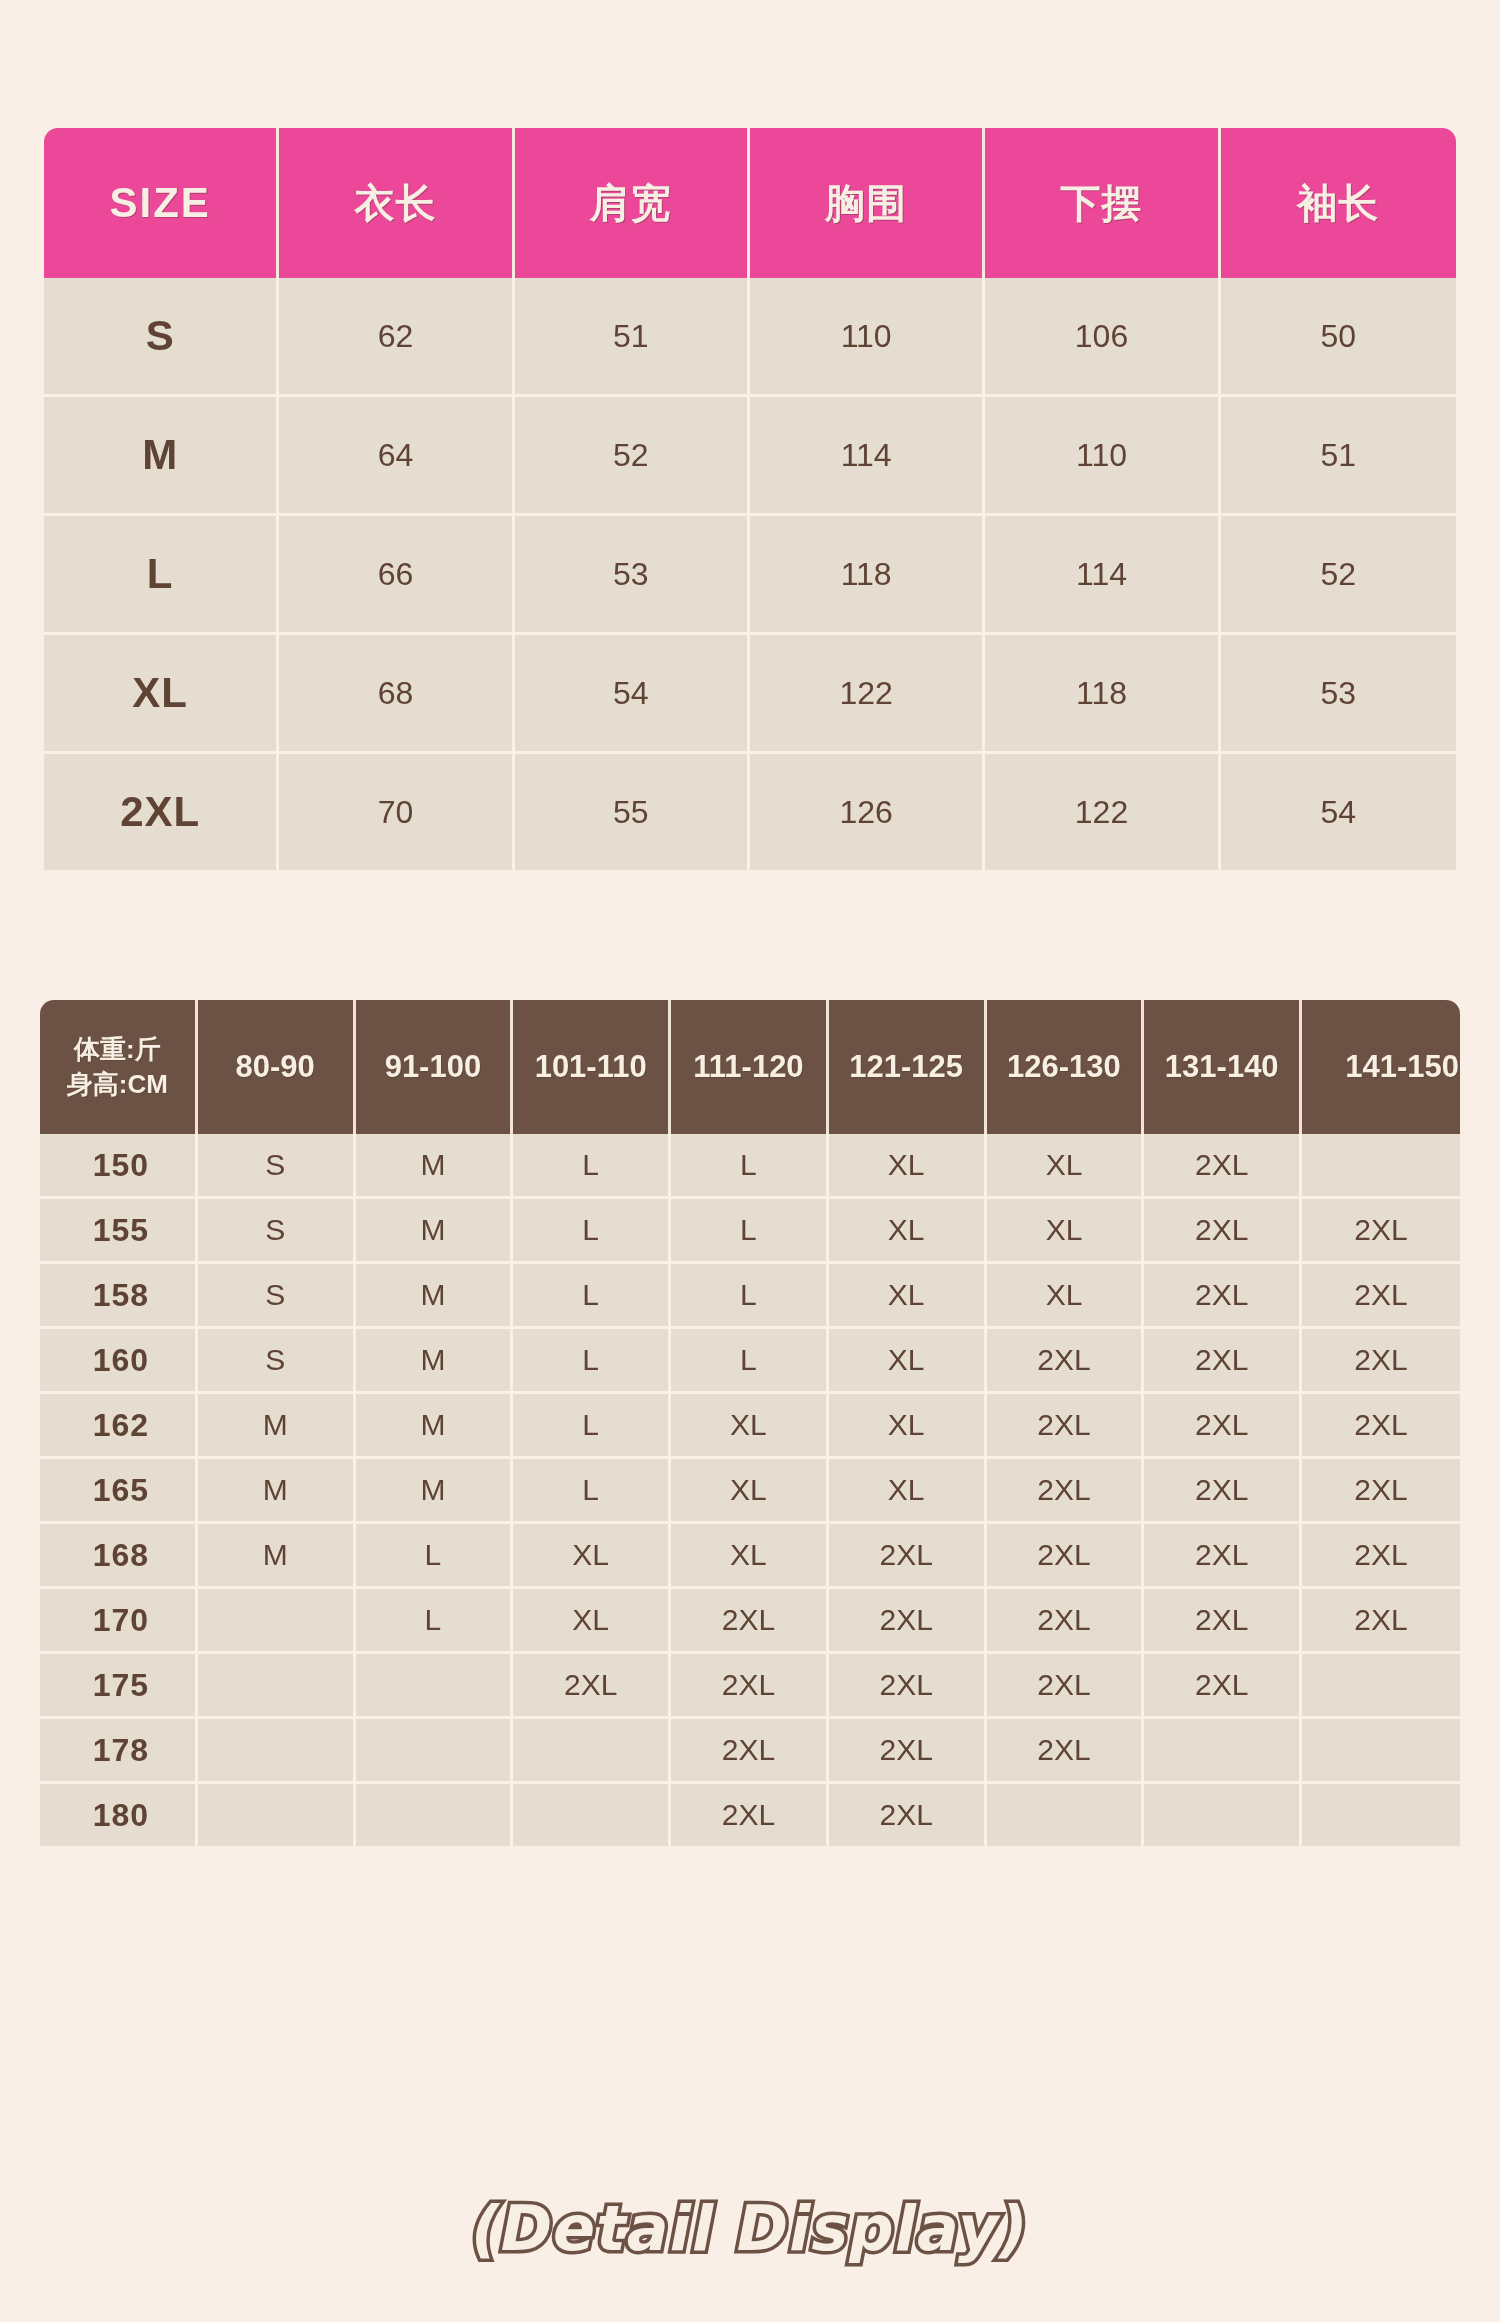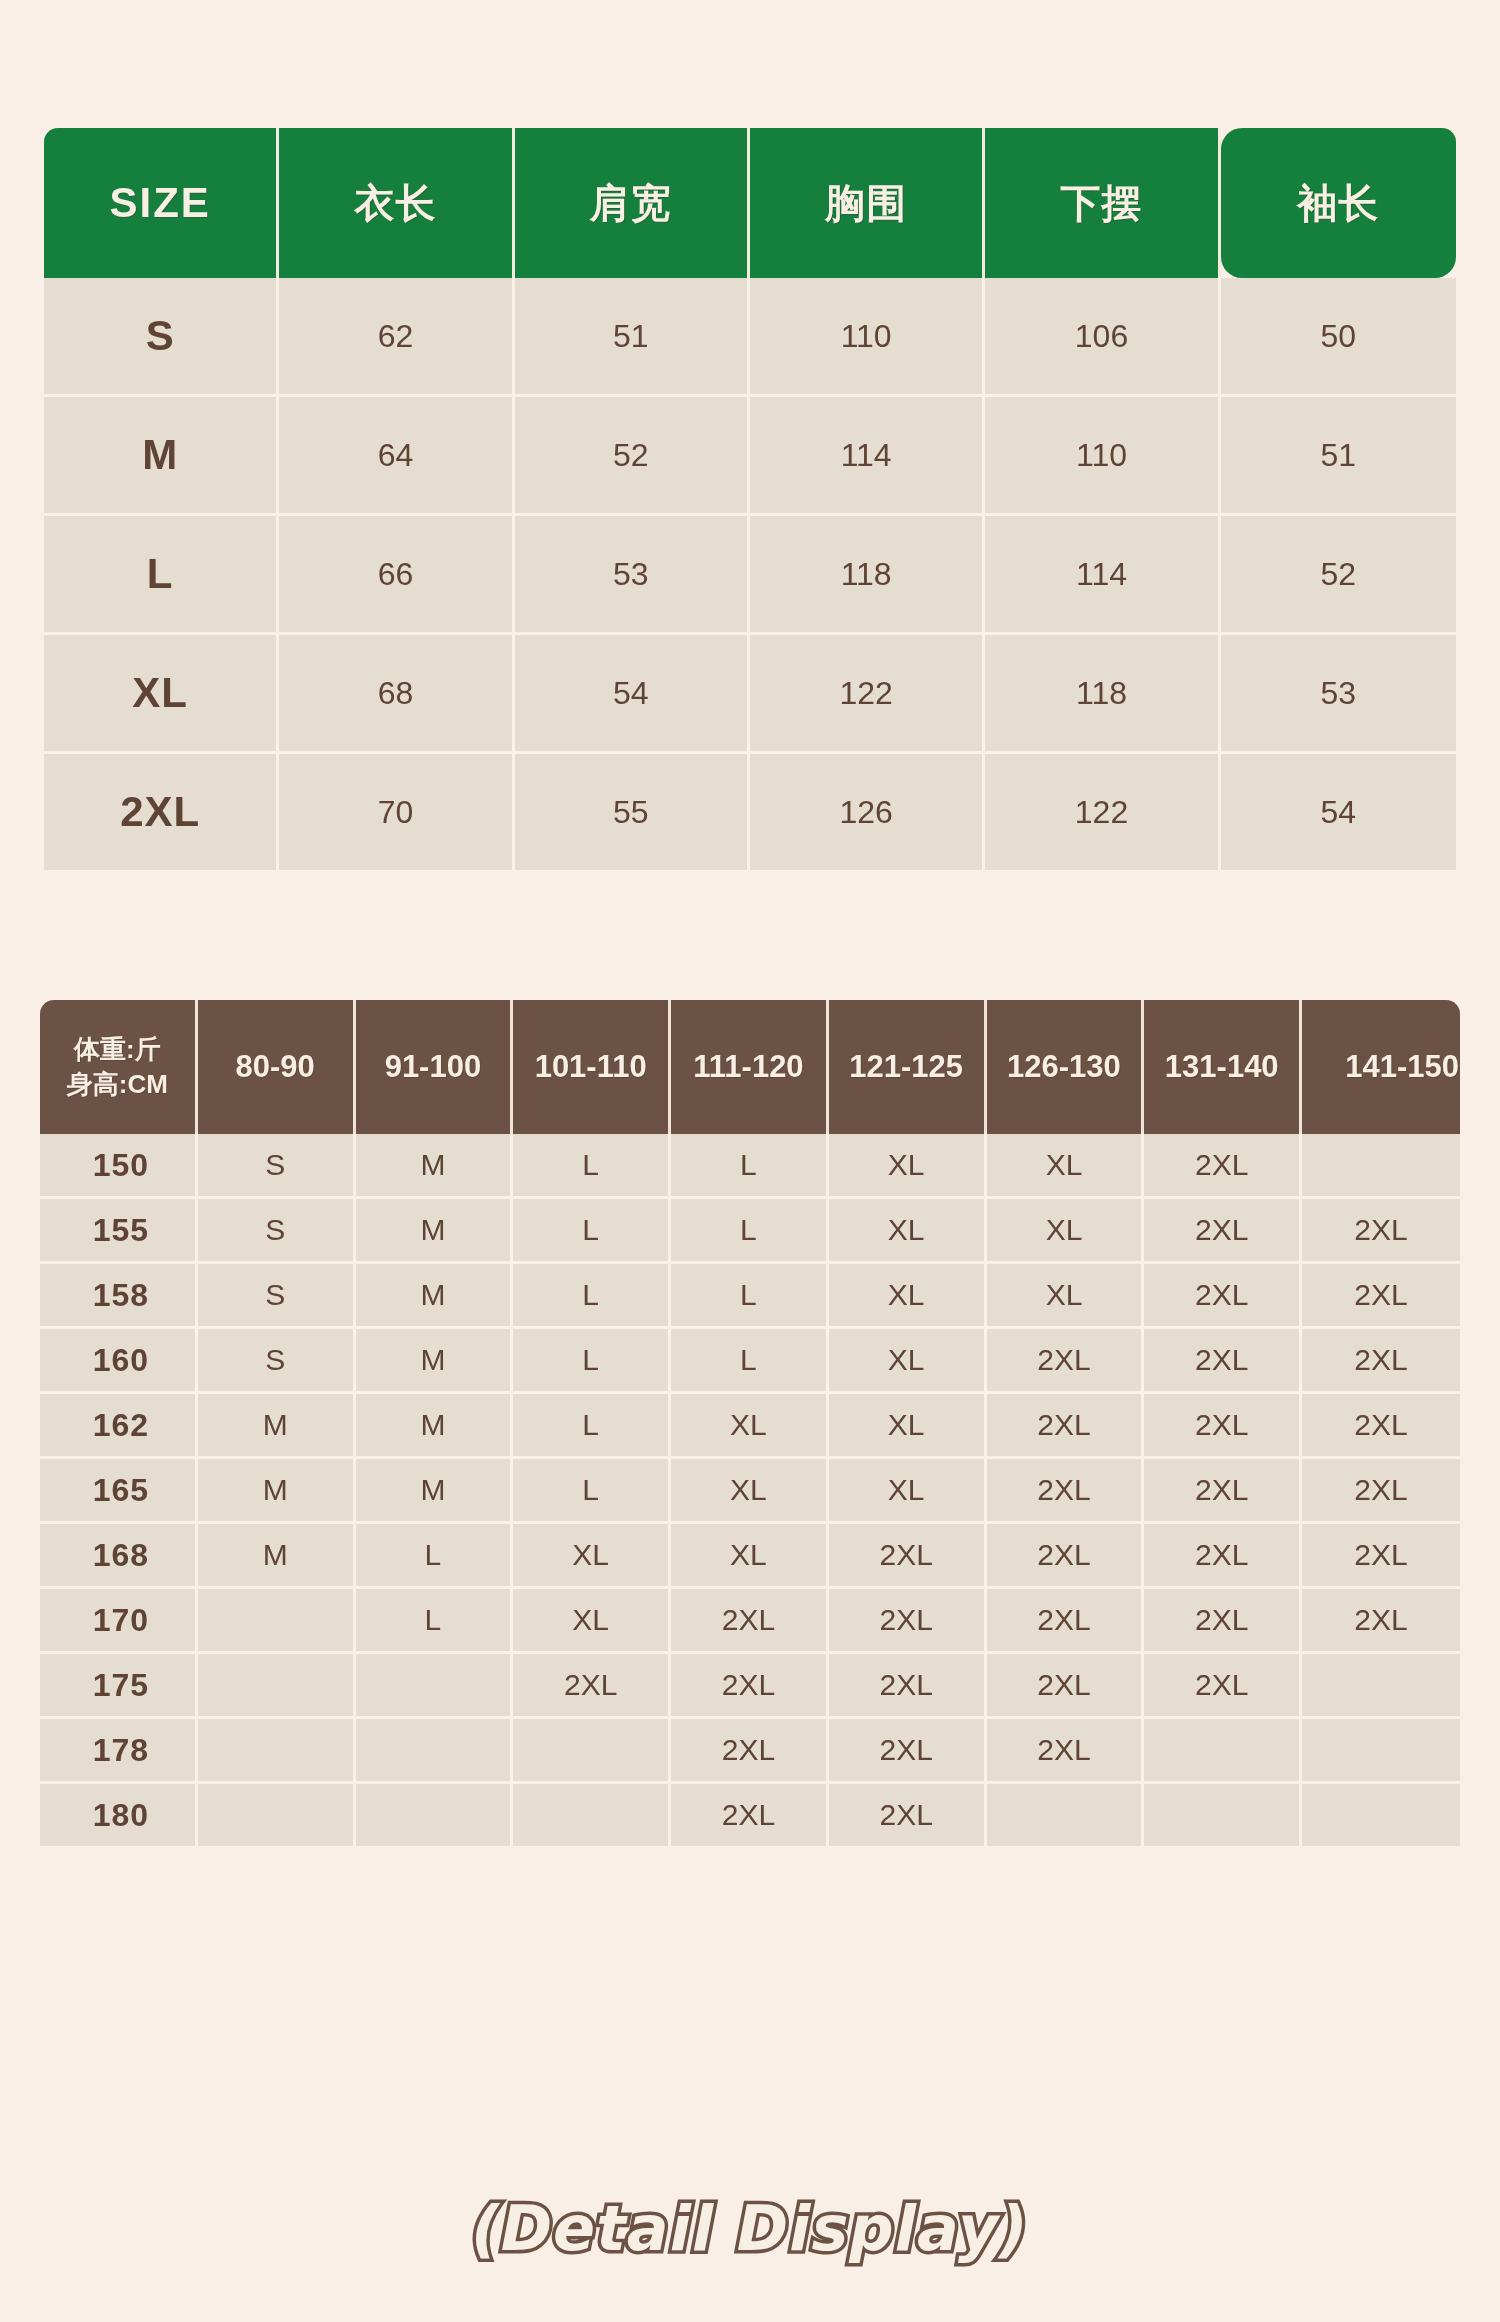--- a/index.html
+++ b/index.html
@@ -31,30 +31,30 @@
     top: 128px;
     width: 1412px;
   }
   table.size-table {
     width: 100%;
     border-collapse: separate;
     border-spacing: 0;
     table-layout: fixed;
   }
   table.size-table th {
-    background: #15803d;
+    background: #ec4899;
     color: #f7efe3;
     font-weight: bold;
     font-size: 40px;
     height: 148px;
     border-right: 3px solid #f3e9dc;
     text-shadow: 1px 1px 0 rgba(70,50,38,.35);
     letter-spacing: 1px;
   }
-  table.size-table th:last-child { border-right: none; border-radius: 21px; }
+  table.size-table th:last-child { border-right: none; }
   table.size-table th:first-child {
     border-top-left-radius: 14px;
     font-size: 42px;
     letter-spacing: 2px;
   }
   table.size-table th:last-child { border-top-right-radius: 14px; }
 
   table.size-table td {
     background: #e5ddd0;
     color: #5f4436;

